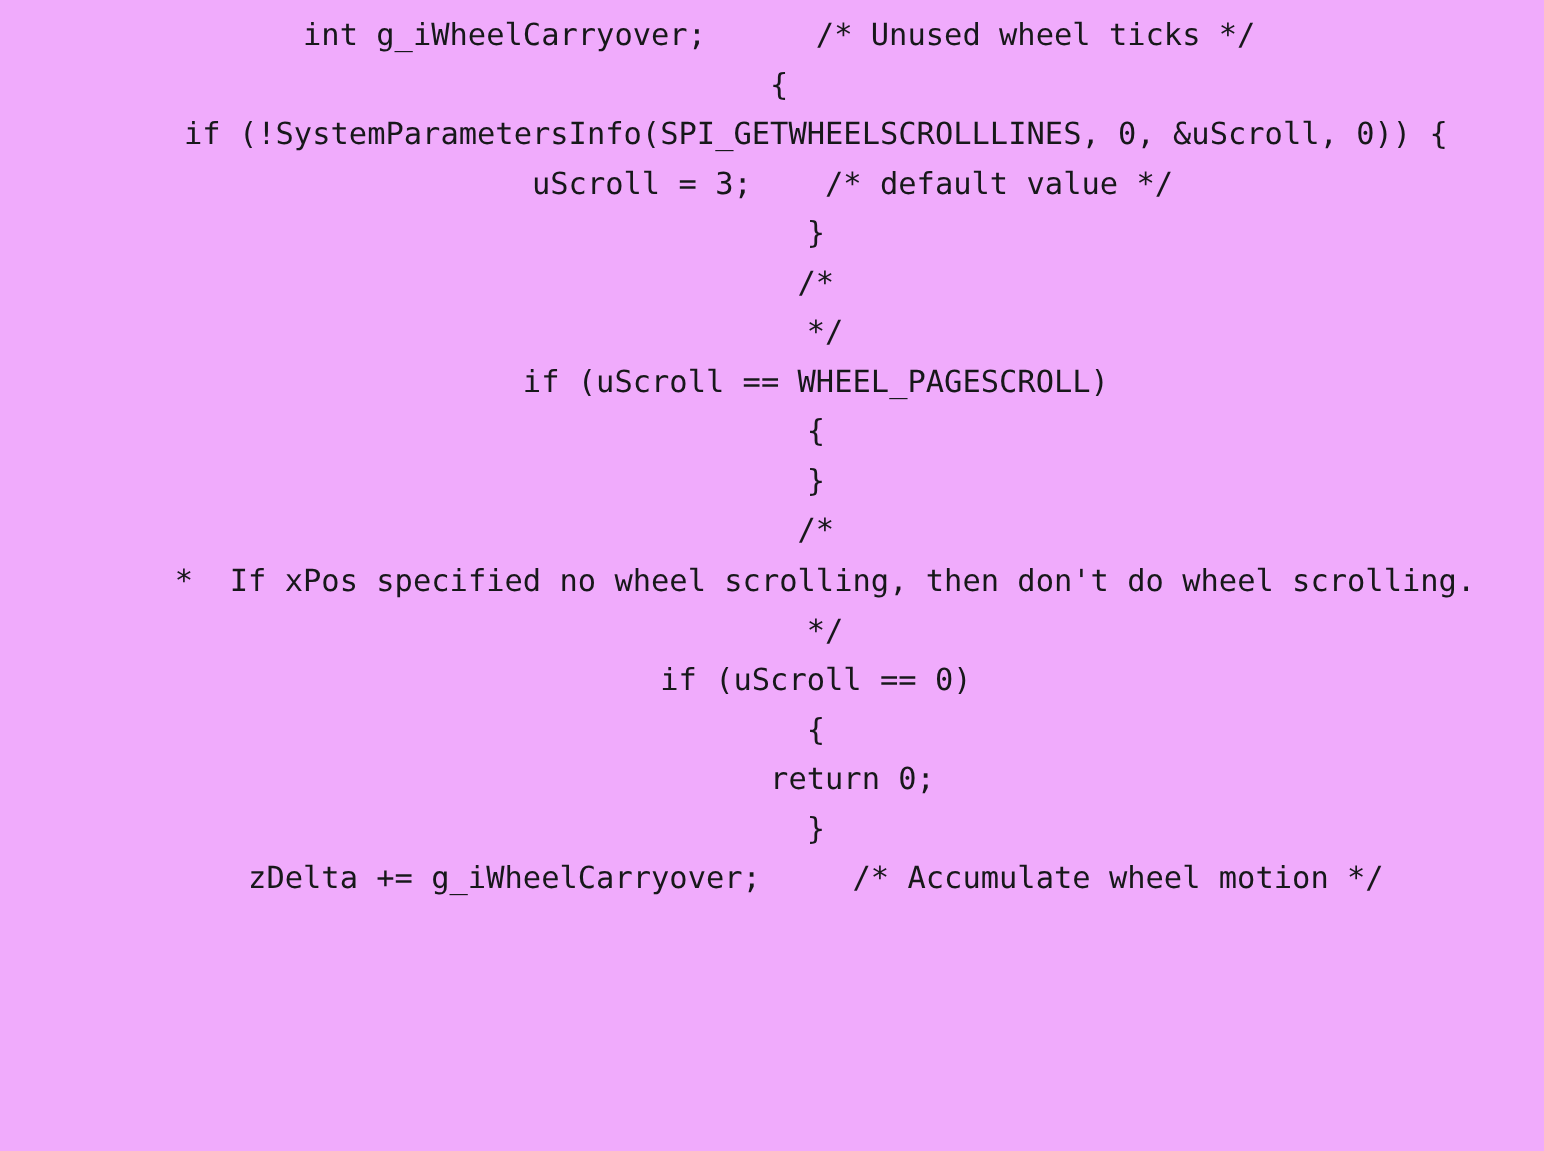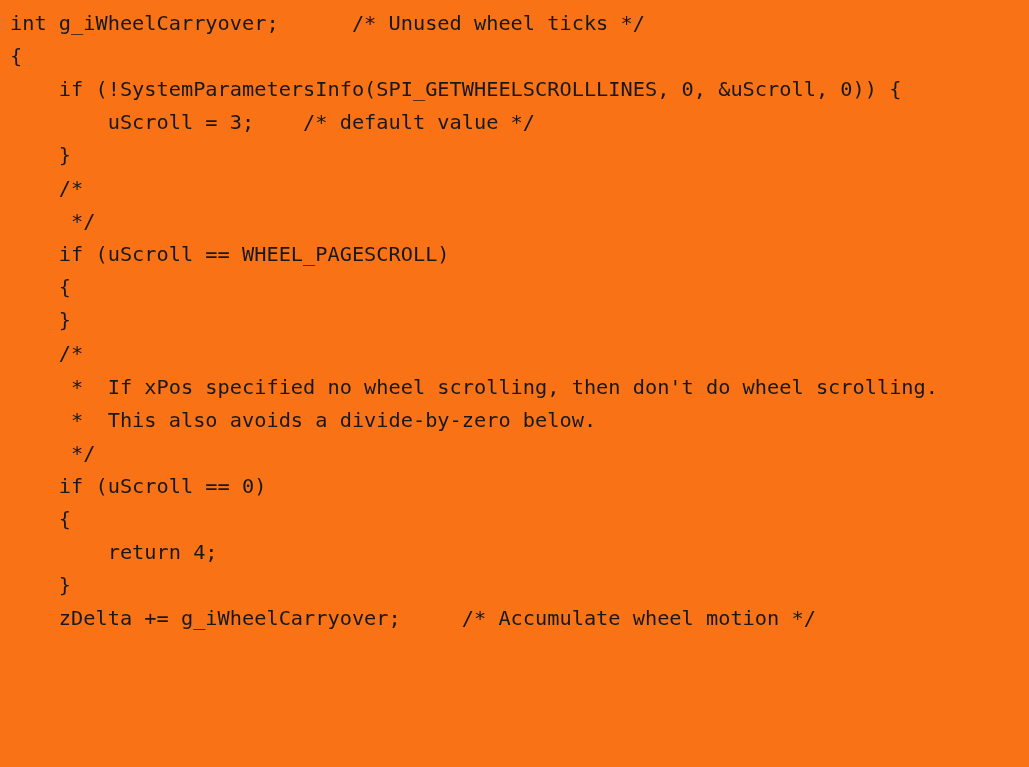--- a/index.html
+++ b/index.html
@@ -33,33 +33,32 @@
     color: #17181a;
     white-space: pre;
     letter-spacing: 0px;
     font-weight: 400;
     -webkit-font-smoothing: antialiased;
   }
 </style>
 </head>
 <body>
 
-<div id="code-listing" style="background: #f97316; color: rgb(23, 24, 26);">
+<div id="code-listing" style="background: #f0abfc; color: rgb(23, 24, 26); text-align: center;">
     <span class="code-line">int g_iWheelCarryover;      /* Unused wheel ticks */</span>
     <span class="code-line">{</span>
     <span class="code-line">    if (!SystemParametersInfo(SPI_GETWHEELSCROLLLINES, 0, &amp;uScroll, 0)) {</span>
     <span class="code-line">        uScroll = 3;    /* default value */</span>
     <span class="code-line">    }</span>
     <span class="code-line">    /*</span>
     <span class="code-line">     */</span>
     <span class="code-line">    if (uScroll == WHEEL_PAGESCROLL)</span>
     <span class="code-line">    {</span>
     <span class="code-line">    }</span>
     <span class="code-line">    /*</span>
     <span class="code-line">     *  If xPos specified no wheel scrolling, then don't do wheel scrolling.</span>
-    <span class="code-line">     *  This also avoids a divide-by-zero below.</span>
     <span class="code-line">     */</span>
     <span class="code-line">    if (uScroll == 0)</span>
     <span class="code-line">    {</span>
-    <span class="code-line">        return 4;</span>
+    <span class="code-line">        return 0;</span>
     <span class="code-line">    }</span>
     <span class="code-line">    zDelta += g_iWheelCarryover;     /* Accumulate wheel motion */</span>
   </div>
 
 </body></html>

